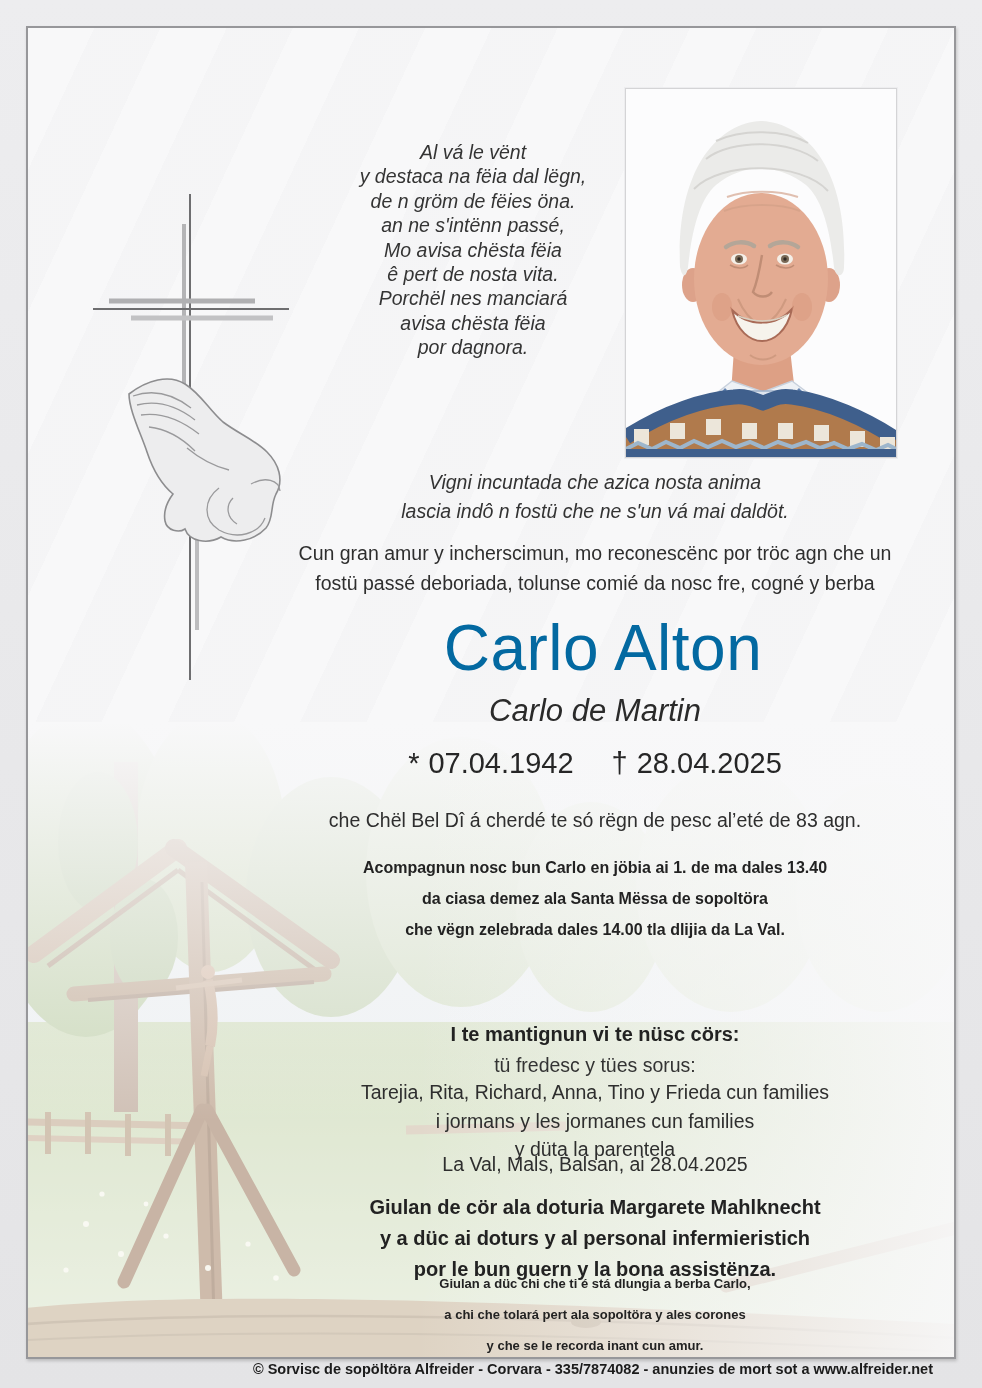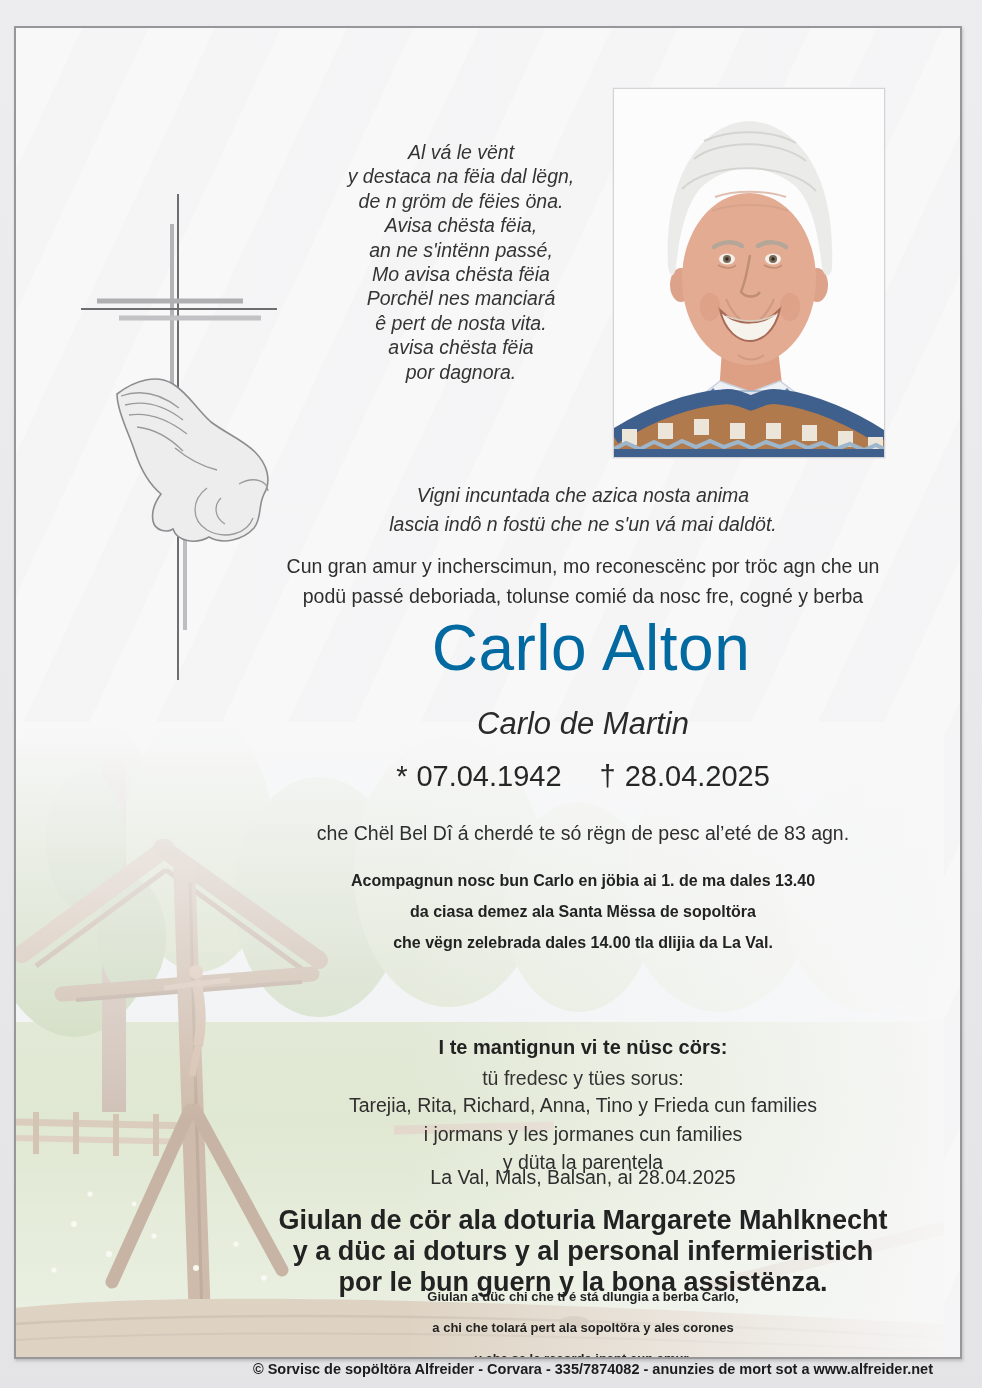--- a/index.html
+++ b/index.html
@@ -1,48 +1,48 @@
 <!DOCTYPE html>
 <html><head>
 <meta charset="utf-8">
 <style>
   html,body{margin:0;padding:0;background:#e9e9eb;}
   .page{position:relative;width:982px;height:1388px;margin:0 auto;overflow:hidden;
         background:linear-gradient(180deg,#ededef 0%,#e8e8ea 55%,#e4e4e6 100%);
         font-family:"Liberation Sans",sans-serif;color:#2e2e2e;}
-  .card{position:absolute;left:14px;top:26px;width:926px;height:1329px;
+  .card{position:absolute;left:26px;top:26px;width:926px;height:1329px;
         background:#f8f8f9;border:2px solid #97979a;overflow:hidden;
-        box-shadow:1px 2px 3px rgba(0,0,0,.18);padding-left:18px;}
+        box-shadow:1px 2px 3px rgba(0,0,0,.18);}
   .card::before{content:"";position:absolute;inset:0;pointer-events:none;
         background:repeating-linear-gradient(115deg,rgba(255,255,255,0) 0 60px,rgba(110,110,125,.025) 60px 120px);}
   .landscape{position:absolute;left:-2px;top:694px;width:930px;height:637px;}
   .crossart{position:absolute;left:55px;top:160px;width:220px;height:500px;}
   .poem{position:absolute;left:278px;top:112px;width:334px;text-align:center;
         font-style:italic;font-size:19.5px;line-height:24.4px;color:#343434;}
   .photo{position:absolute;left:597px;top:60px;width:270px;height:368px;
          border:1px solid #d4d4d6;background:#fdfdfd;box-shadow:0 0 0 1px #ededef;}
   .photo svg{display:block;}
-  .sec{position:absolute;left:184px;width:766px;text-align:center;margin-top:13px;}
+  .sec{position:absolute;left:184px;width:766px;text-align:center;}
   .it{}
   .bd{font-weight:700;color:#222;}
   .epigraph{top:440px;font-style:italic;font-size:19.5px;line-height:29px;color:#333;}
   .intro{top:510px;font-size:19.5px;line-height:30px;}
   .name{top:576px;font-size:64px;line-height:72px;font-weight:400;color:#0369a1;letter-spacing:.5px;margin:8px;}
   .alias{top:664px;font-style:italic;font-size:31px;line-height:38px;color:#2a2a2a;}
   .dates{top:716px;font-size:29px;line-height:38px;color:#262626;}
   .dates .gap{display:inline-block;width:38px;}
   .dates .sym{display:inline-block;margin-right:9px;}
   .age{top:778px;font-size:19.5px;line-height:28px;}
   .funeral{top:824px;font-size:16px;line-height:31px;}
   .wake{top:918px;font-size:19.5px;line-height:31px;}
   .remember{top:992px;font-size:20px;line-height:28px;}
   .relation{top:1024px;font-size:19.5px;line-height:27px;color:#333;}
   .mourners{top:1050px;font-size:19.5px;line-height:28.5px;}
   .placedate{top:1122px;font-size:19.5px;line-height:28px;}
-  .thanks1{top:1164px;font-size:27px;line-height:31px;}
+  .thanks1{top:1164px;font-size:20px;line-height:31px;}
   .thanks2{top:1240px;font-size:13px;line-height:31px;}
   .footer{position:absolute;left:108px;top:1361px;width:970px;text-align:center;
           font-size:14.5px;font-weight:700;color:#1b1b1b;}
   .footer-inner{display:inline-block;}
 </style>
 </head>
 <body>
 
 <div class="page">
   <div class="card">
@@ -140,25 +140,24 @@
         <path d="M150,310 C142,318 144,330 154,336"></path>
         <path d="M168,296 C182,288 196,292 197,303"></path>
         <path d="M104,260 C116,270 130,278 146,282"></path>
       </g>
     </svg>
 
     <div class="poem">
       <div>Al vá le vënt</div>
       <div>y destaca na fëia dal lëgn,</div>
       <div>de n gröm de fëies öna.</div>
-      <div>Avisa chësta fëia,</div>
       <div>an ne s'intënn passé,</div>
       <div>Mo avisa chësta fëia</div>
+      <div>ê pert de nosta vita.</div>
       <div>Porchël nes manciará</div>
-      <div>ê pert de nosta vita.</div>
       <div>avisa chësta fëia</div>
       <div>por dagnora.</div>
     </div>
 
     <div class="photo">
       <svg viewBox="0 0 270 368" width="270" height="368" xmlns="http://www.w3.org/2000/svg">
         <rect x="0" y="0" width="270" height="368" fill="#fcfcfd"></rect>
         <path d="M108,260 L105,304 L169,304 L164,260 C150,276 122,276 108,260 Z" fill="#dda085"></path>
         <ellipse cx="67" cy="196" rx="11" ry="17" fill="#dda28a"></ellipse>
         <ellipse cx="203" cy="196" rx="11" ry="17" fill="#dda28a"></ellipse>
@@ -229,21 +228,21 @@
       </svg>
     </div>
 
     <div class="sec epigraph">
       <div>Vigni incuntada che azica nosta anima</div>
       <div>lascia indô n fostü che ne s'un vá mai daldöt.</div>
     </div>
 
     <div class="sec intro">
       <div>Cun gran amur y incherscimun, mo reconescënc por tröc agn che un</div>
-      <div>podü passé deboriada, tolunse comié da nosc fre, cogné y berba</div>
+      <div>fostü passé deboriada, tolunse comié da nosc fre, cogné y berba</div>
     </div>
 
     <h1 class="sec name">Carlo Alton</h1>
     <div class="sec alias">Carlo de Martin</div>
     <div class="sec dates">
       <span class="sym">*</span><span>07.04.1942</span><span class="gap"></span><span class="sym">†</span><span>28.04.2025</span>
     </div>
 
     <div class="sec age">che Chël Bel Dî á cherdé te só rëgn de pesc al’eté de 83 agn.</div>
 

